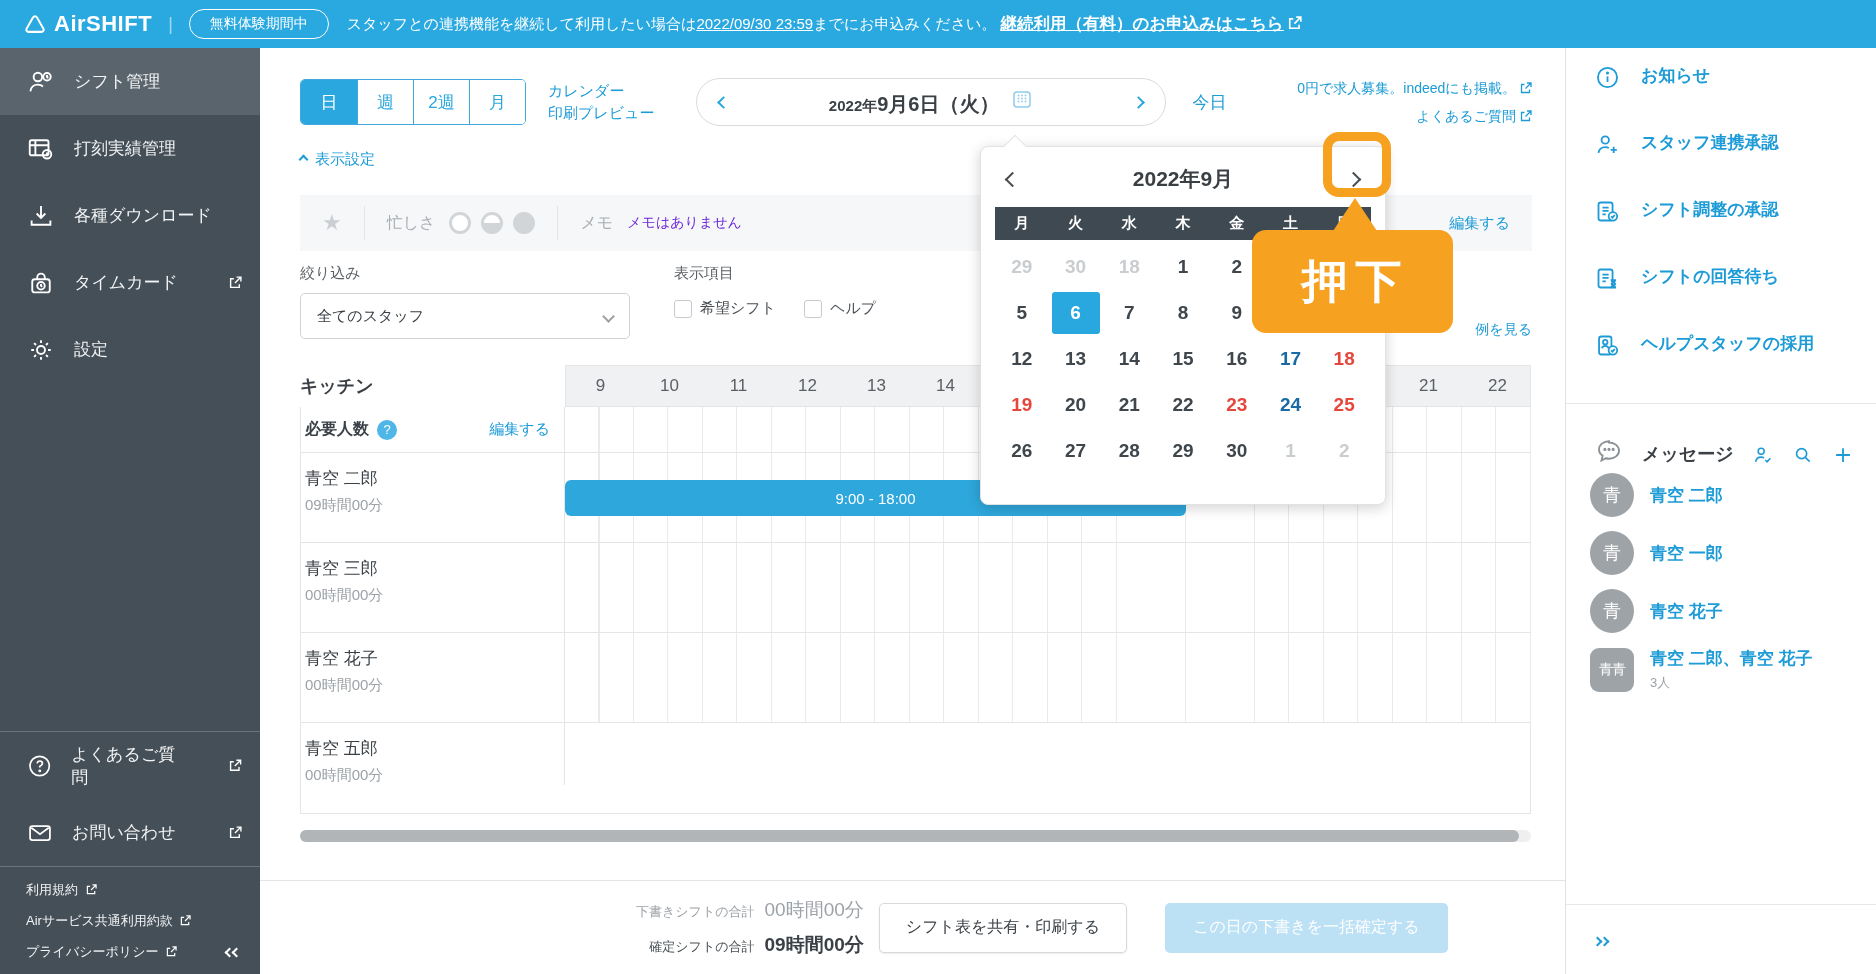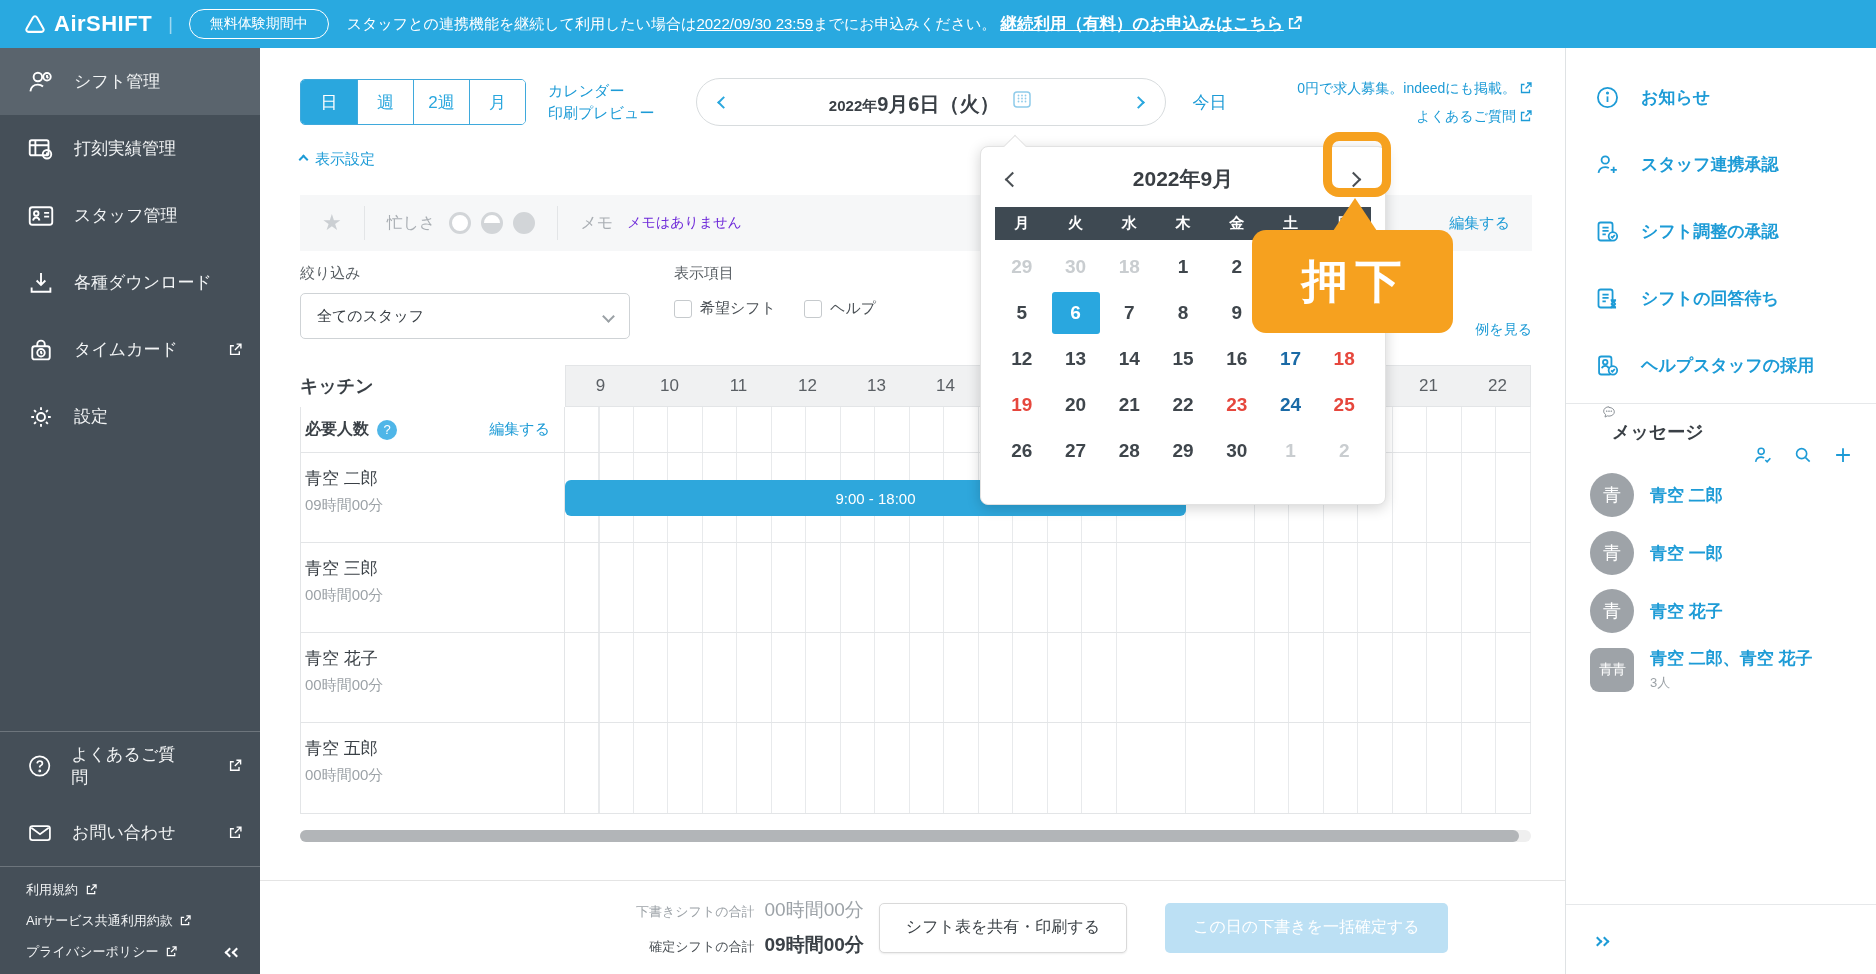--- a/index.html
+++ b/index.html
@@ -77,21 +77,21 @@
   .example-link { margin-left:auto; align-self:flex-end; color:#1D9BD6; font-size:14px; cursor:pointer; }
 
   
   .grid { margin-top:26px; }
   .grid-head { display:flex; height:42px; }
   .staff-col-head { width:265px; display:flex; align-items:center; font-size:18px; font-weight:bold; color:#3A4046; }
   .hours-head { width:966px; background:#F0F1F2; border:1px solid #E3E5E7; display:flex; align-items:center; }
   .hour-lbl { width:69px; text-align:center; font-size:17px; color:#5A5F64; flex:none; }
   .grid-rows { border:1px solid #E3E5E7; border-top:none; width:1231px; }
   .g-row { display:flex; border-bottom:1px solid #E3E5E7; }
-  .g-row:last-child { border-bottom:none; }
+  .g-row:last-child { border-bottom:none;flex-direction:column; }
   .staff-cell { width:264px; border-right:1px solid #E3E5E7; padding:14px 14px 0 4px; flex:none; }
   .req-row { height:46px; }
   .req-row .staff-cell { display:flex; align-items:center; padding-top:0; }
   .req-label { font-size:16px; font-weight:bold; color:#3A4046; }
   .q-badge { width:20px; height:20px; border-radius:50%; background:#4FB6E8; color:#fff; font-size:13px; display:flex; align-items:center; justify-content:center; margin-left:8px; }
   .req-edit { margin-left:auto; color:#1D9BD6; font-size:15px; cursor:pointer; }
   .cells { position:relative; width:966px; flex:none; background:repeating-linear-gradient(90deg, transparent 0px, transparent 33.5px, #E8EAEC 33.5px, #E8EAEC 34.5px); }
   .staff-row { height:90px; }
   .s-name { font-size:17px; color:#3A4046; }
   .s-total { margin-top:6px; font-size:15px; color:#9CA2A7; }
@@ -106,23 +106,23 @@
   .t-row { display:flex; align-items:baseline; gap:10px;text-align:right; }
   .t-label { font-size:13px; color:#9CA2A7; }
   .t-val { font-size:19px; color:#9CA2A7; }
   .t-row.fixed .t-label { color:#4A5055; }
   .t-row.fixed .t-val { color:#3A4046; font-weight:bold; }
   .btn-share { margin-left:15px; height:50px; padding:0 26px; background:#fff; border:1px solid #D9D9D9; border-radius:5px; font-size:16px; color:#3C4247; box-shadow:0 1px 2px rgba(0,0,0,.08); cursor:pointer; font-family:inherit; }
   .btn-confirm { margin-left:38px; height:50px; padding:0 28px; background:#BCE0F4; border:none; border-radius:5px; font-size:16px; color:#fff; cursor:pointer; font-family:inherit; }
 
   
   .rightpanel { width:311px; border-left:1px solid #DFE2E4; display:flex; flex-direction:column; padding-top:16px; background:#fff; flex:none; }
-  .rp-item { height:67px; display:flex; align-items:center; gap:20px; padding:0 16px 0 28px; color:#1D9BD6; font-size:17px; font-weight:bold; cursor:pointer; }
+  .rp-item { height:67px; display:flex; align-items:flex-start; gap:20px; padding:0 16px 0 28px; color:#1D9BD6; font-size:17px; font-weight:bold; cursor:pointer; }
   .rp-divider { border-top:1px solid #E6E8EA; margin-top:4px; }
-  .msg-head { height:62px; display:flex; align-items:flex-start; padding:0 22px 0 28px;flex-direction:column; }
+  .msg-head { height:62px; display:flex; align-items:flex-end; padding:0 22px 0 28px; }
   .msg-title { margin-left:18px; font-size:18px; font-weight:bold; color:#3A4046; }
   .msg-actions { margin-left:auto; display:flex; align-items:center; gap:18px; color:#1D9BD6; }
   .msg-actions span { cursor:pointer; display:flex; }
   .thread { display:flex; align-items:center; gap:16px; padding:7px 0 7px 24px; cursor:pointer; }
   .avatar { width:44px; height:44px; border-radius:50%; background:#9EA3A8; color:#fff; font-size:18px; display:flex; align-items:center; justify-content:center; flex:none; }
   .avatar.group { border-radius:9px; font-size:14px; letter-spacing:-1px; }
   .th-name { color:#1D9BD6; font-size:17px; font-weight:bold; }
   .th-sub { color:#9CA2A7; font-size:13px; margin-top:4px; }
   .rp-footer { margin-top:auto; border-top:1px solid #E6E8EA; height:70px; display:flex; align-items:center; padding-left:28px; color:#1D9BD6; }
   .expand-btn { cursor:pointer; }
@@ -185,28 +185,20 @@
         <span>シフト管理</span>
       </div>
       <div class="nav-item">
         <svg class="icon" width="30" height="30" viewBox="0 0 24 24" fill="none" stroke="#fff" stroke-width="1.5">
             <rect x="3" y="5" width="15" height="12" rx="1.5"></rect>
             <path d="M3 9h15M7.5 5v12"></path>
             <circle cx="16.8" cy="16.2" r="3.4"></circle>
             <path d="M16.8 14.8v1.6l1 .6"></path>
           </svg>
         <span>打刻実績管理</span>
-      </div>
-      <div class="nav-item">
-        <svg class="icon" width="30" height="30" viewBox="0 0 24 24" fill="none" stroke="#fff" stroke-width="1.5">
-            <rect x="3" y="5" width="18" height="14" rx="2"></rect>
-            <circle cx="8.2" cy="10" r="1.8"></circle>
-            <path d="M5.6 15.6c.5-1.6 1.5-2.4 2.6-2.4s2.1.8 2.6 2.4M14.5 9.5h4M14.5 12.5h4"></path>
-          </svg>
-        <span>スタッフ管理</span>
       </div>
       <div class="nav-item">
         <svg class="icon" width="30" height="30" viewBox="0 0 24 24" fill="none" stroke="#fff" stroke-width="1.5">
             <path d="M12 4v9M8.5 10 12 13.5 15.5 10M4.5 15.5v3.5h15v-3.5"></path>
           </svg>
         <span>各種ダウンロード</span>
       </div>
       <div class="nav-item">
         <svg class="icon" width="30" height="30" viewBox="0 0 24 24" fill="none" stroke="#fff" stroke-width="1.5">
             <path d="M9 9V7.5a3 3 0 0 1 6 0V9"></path>

